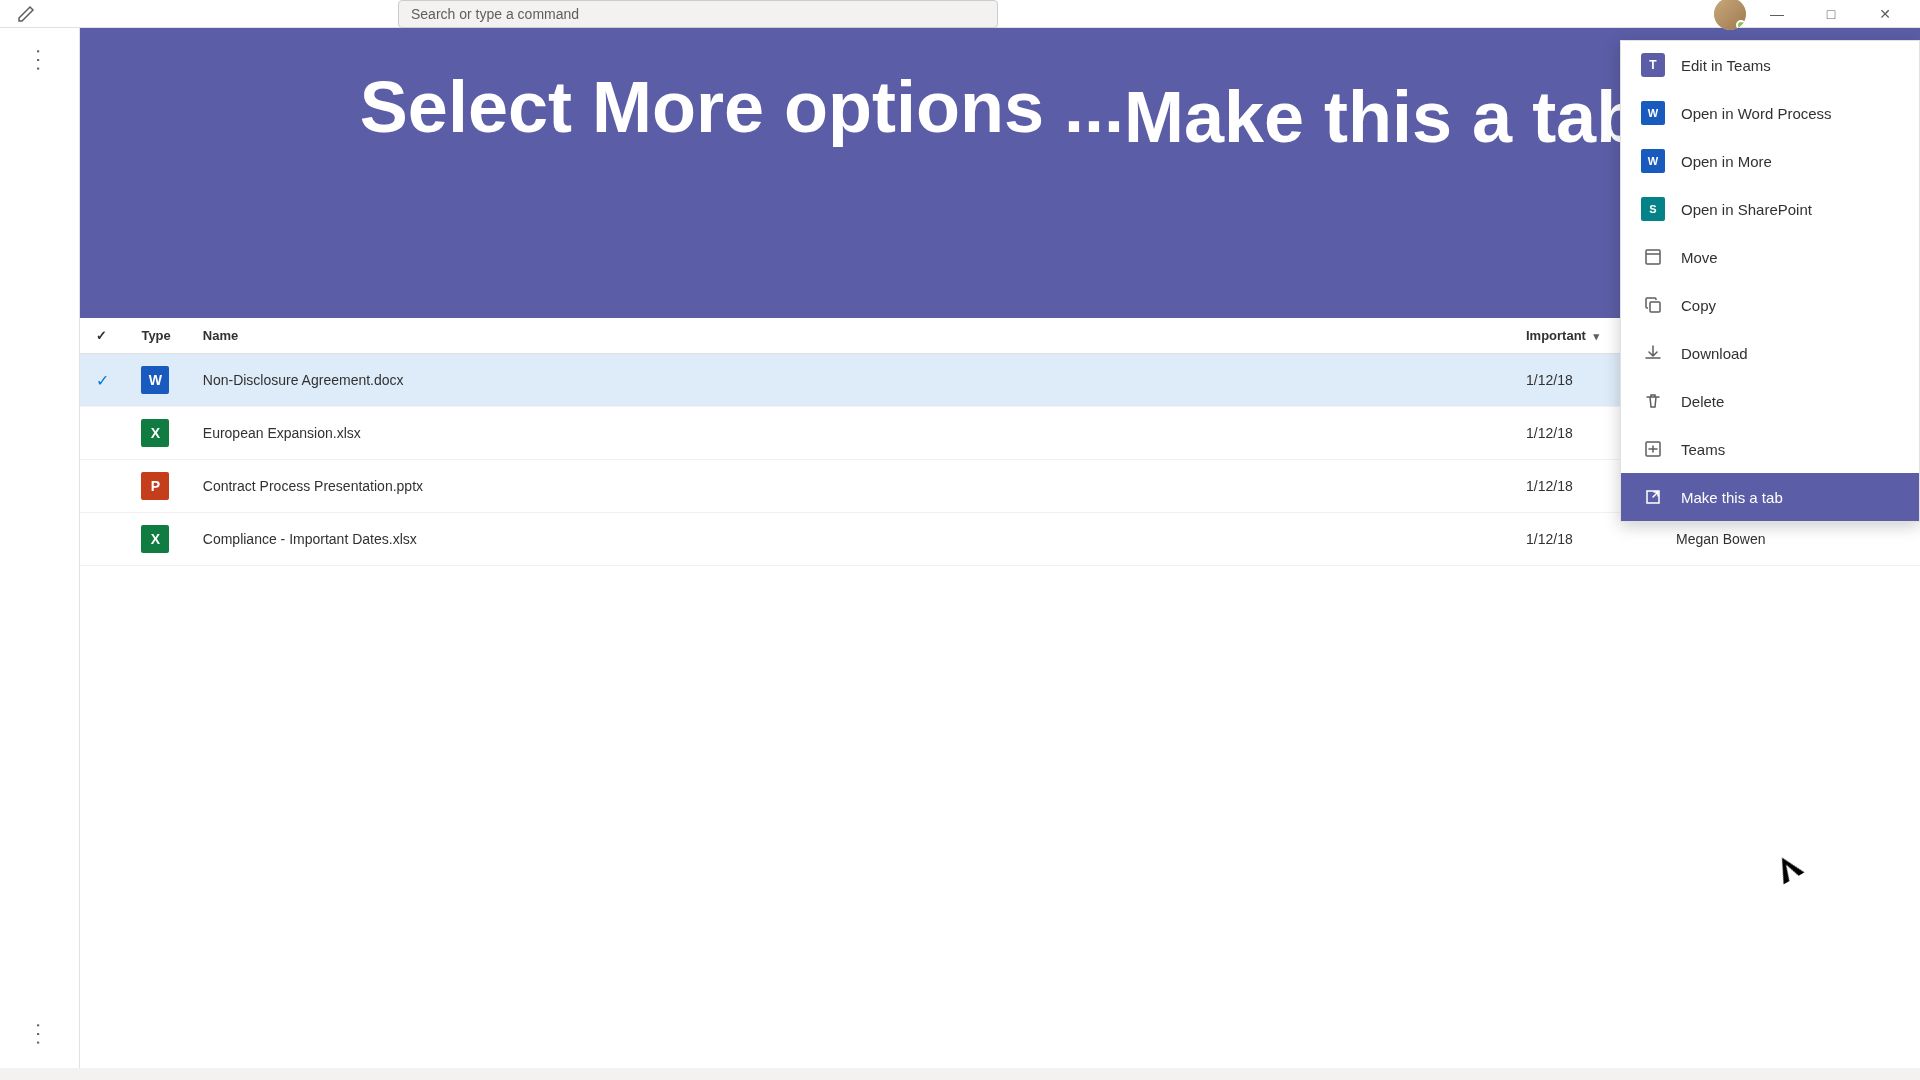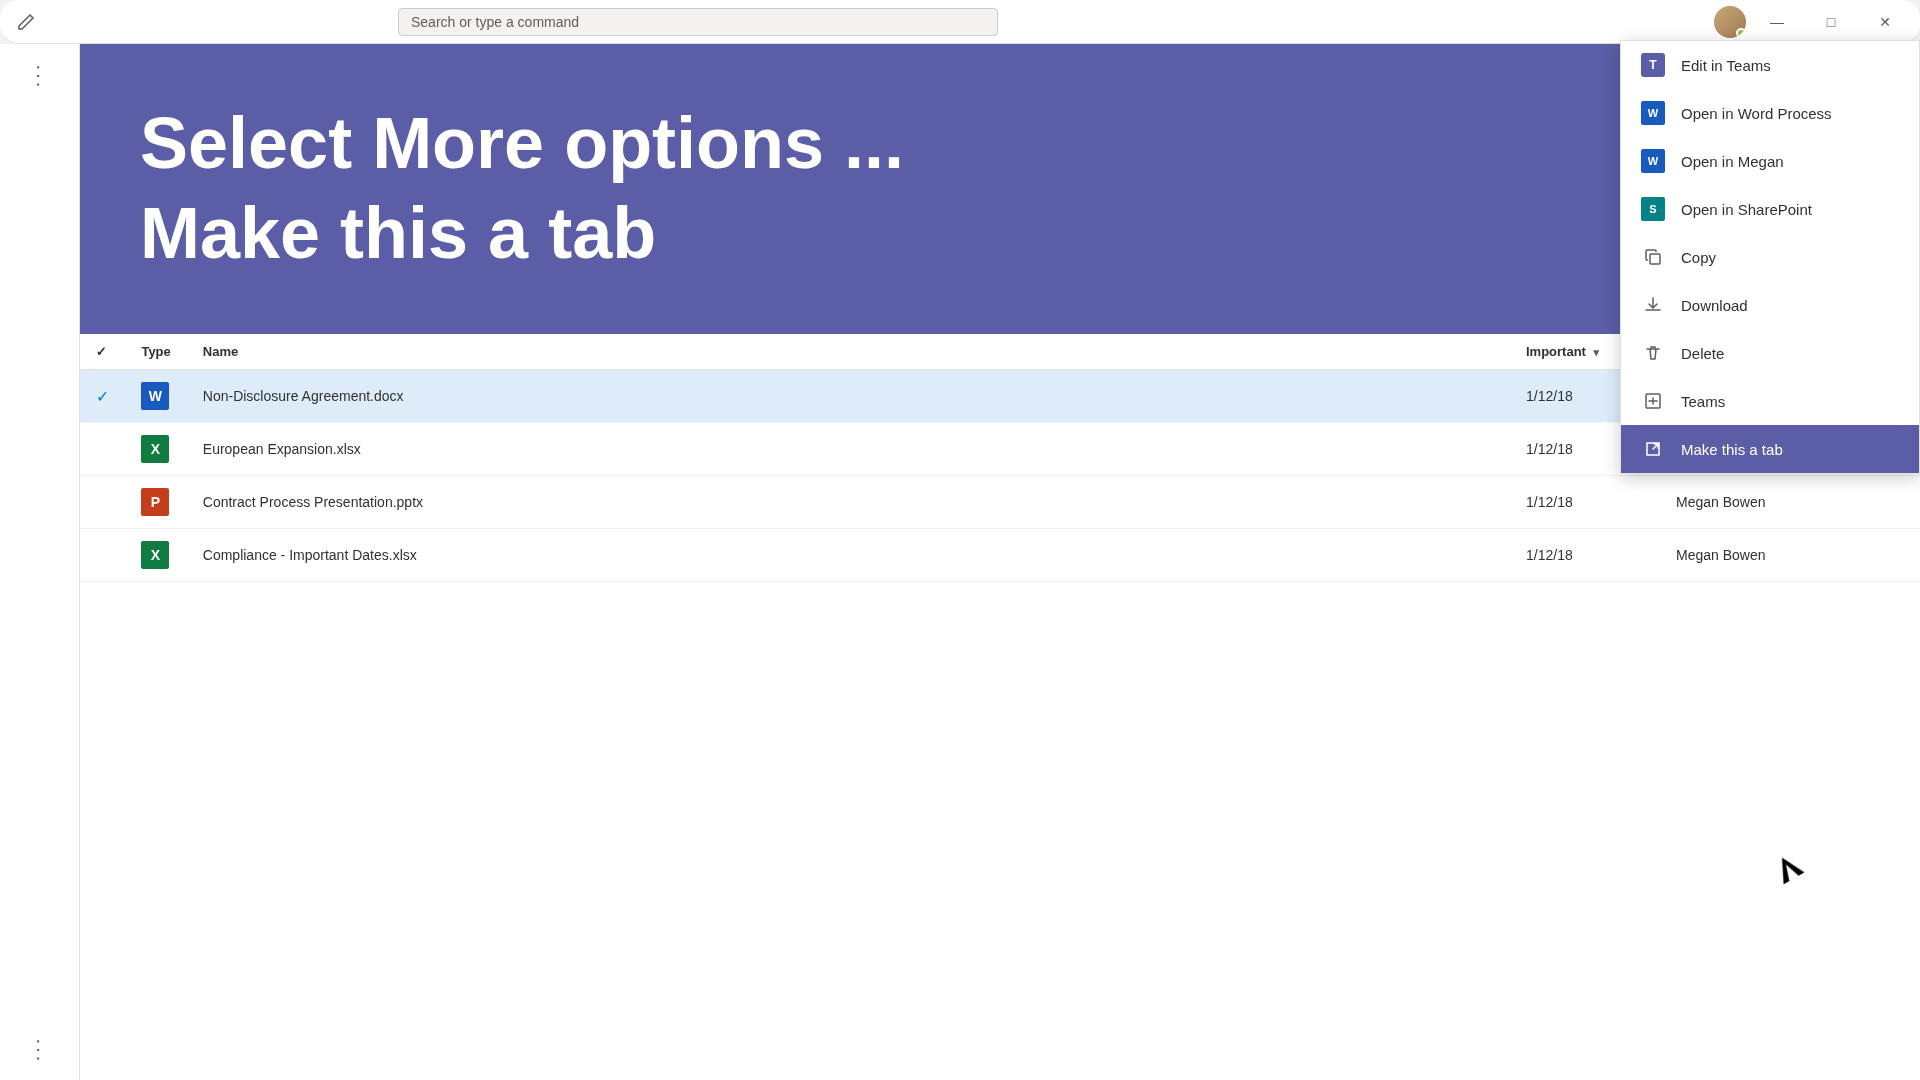--- a/index.html
+++ b/index.html
@@ -1,28 +1,27 @@
 <!DOCTYPE html>
 <html><head>
   <meta charset="utf-8">
   <style>
     * { margin: 0; padding: 0; box-sizing: border-box; }
     body { width: 1920px; height: 1080px; overflow: hidden; font-family: 'Segoe UI', Arial, sans-serif; background: #f3f2f1; position: relative; }
 
     
     .title-bar {
-      height: 44px;
+      height: 28px;
       background: #fff;
       display: flex;
       align-items: center;
       padding: 0 12px;
       border-bottom: 1px solid #e1e1e1;
       position: relative;
       z-index: 10;
-      border-radius: 19px;
     }
     .title-bar-edit-icon {
       width: 28px; height: 28px;
       display: flex; align-items: center; justify-content: center;
       color: #605e5c;
       font-size: 18px;
     }
     .title-bar-search {
       flex: 1;
       max-width: 600px;
@@ -101,21 +100,21 @@
       flex-direction: column;
       overflow: hidden;
     }
 
     
     .hero-banner {
       background: #5b5ea6;
       padding: 40px 60px;
       min-height: 290px;
       display: flex;
-      flex-direction: column;
+      flex-direction: row;
       justify-content: center;
     }
     .hero-text-main {
       color: #fff;
       font-size: 72px;
       font-weight: 600;
       line-height: 1.1;
     }
     .hero-text-sub {
       color: #fff;
@@ -413,29 +412,38 @@
 <div class="context-menu-item">
       <div class="teams-icon">T</div>
       <span>Edit in Teams</span>
     </div>
     <div class="context-menu-item">
       <div class="word-menu-icon">W</div>
       <span>Open in Word Process</span>
     </div>
     <div class="context-menu-item">
       <div class="word-menu-icon">W</div>
-      <span>Open in Megan</span>
+      <span>Open in More</span>
     </div>
     <div class="context-menu-item">
       <div class="sharepoint-icon">S</div>
       <span>Open in SharePoint</span>
     </div>
     <div class="context-menu-item">
       <div class="menu-icon">
       <svg width="20" height="20" viewBox="0 0 20 20" fill="none">
+        <rect x="3" y="3" width="14" height="14" rx="1" stroke="#605e5c" stroke-width="1.5" fill="none"></rect>
+        <path d="M3 7h14" stroke="#605e5c" stroke-width="1.5"></path>
+      </svg>
+    </div>
+      <span>Move</span>
+    </div>
+    <div class="context-menu-item">
+      <div class="menu-icon">
+      <svg width="20" height="20" viewBox="0 0 20 20" fill="none">
         <rect x="7" y="7" width="10" height="10" rx="1" stroke="#605e5c" stroke-width="1.5" fill="none"></rect>
         <path d="M5 13H4a1 1 0 01-1-1V4a1 1 0 011-1h8a1 1 0 011 1v1" stroke="#605e5c" stroke-width="1.5" fill="none"></path>
       </svg>
     </div>
       <span>Copy</span>
     </div>
     <div class="context-menu-item">
       <div class="menu-icon">
       <svg width="20" height="20" viewBox="0 0 20 20" fill="none">
         <path d="M10 3v10M6 9l4 4 4-4" stroke="#605e5c" stroke-width="1.5" stroke-linecap="round"></path>

